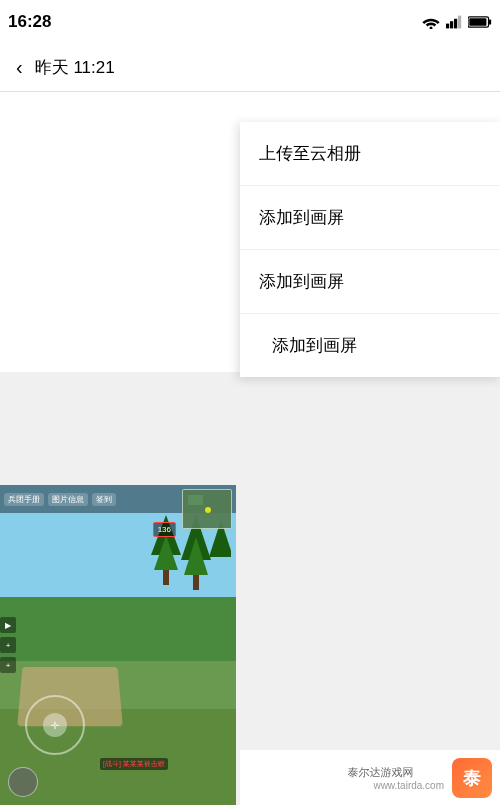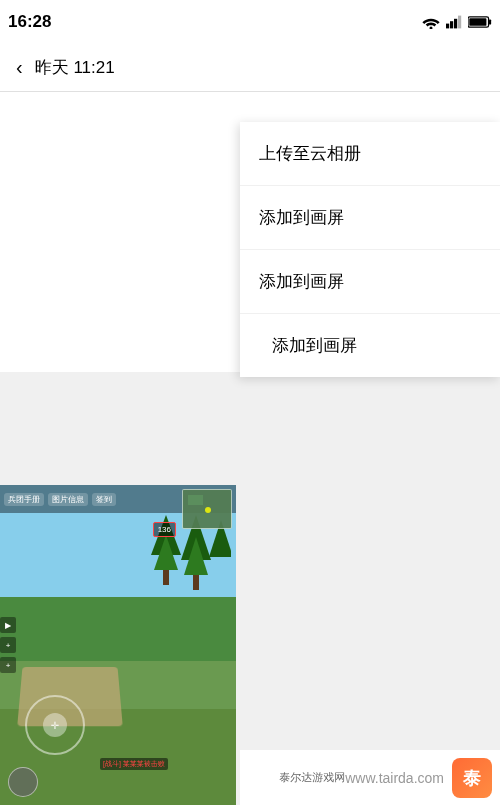--- a/index.html
+++ b/index.html
@@ -337,22 +337,22 @@
   </div>
 
   <div class="context-menu">
     <div class="menu-item">上传至云相册</div>
     <div class="menu-item">添加到画屏</div>
     <div class="menu-item">添加到画屏</div>
     <div class="menu-item">添加到画屏</div>
   </div>
 
   <div class="watermark-area">
-    <div style="display:flex;flex-direction:row;align-items:flex-start;">
+    <div style="display:flex;flex-direction:column;align-items:flex-start;">
       <span style="font-size:11px;color:#666;">泰尔达游戏网</span>
-      <span style="font-size:14px;color:#999;">www.tairda.com</span>
+      <span style="font-size:10px;color:#999;margin-left:26px;">www.tairda.com</span>
     </div>
     <div class="watermark-logo">
       <span>泰</span>
     </div>
   </div>
 
 </div>
 
 </body></html>

